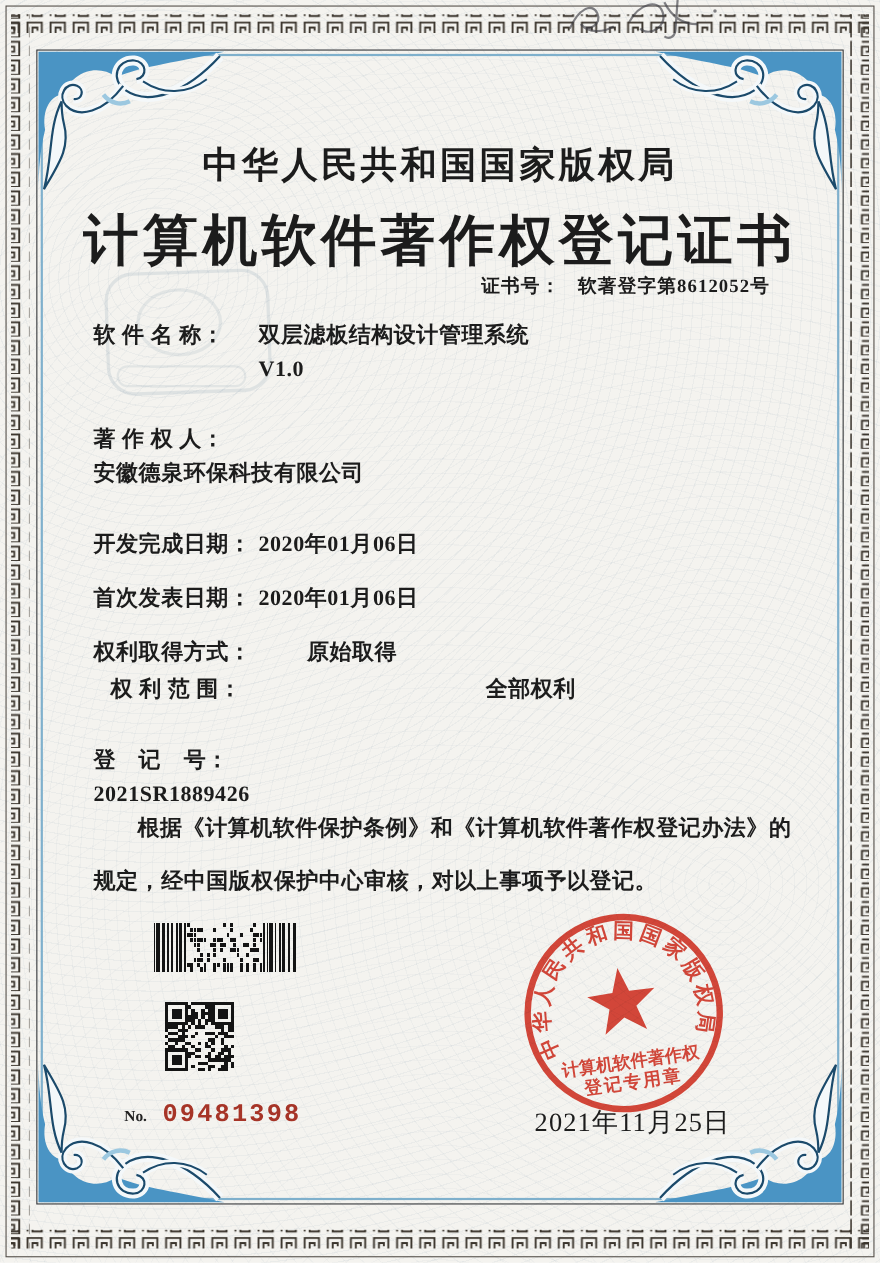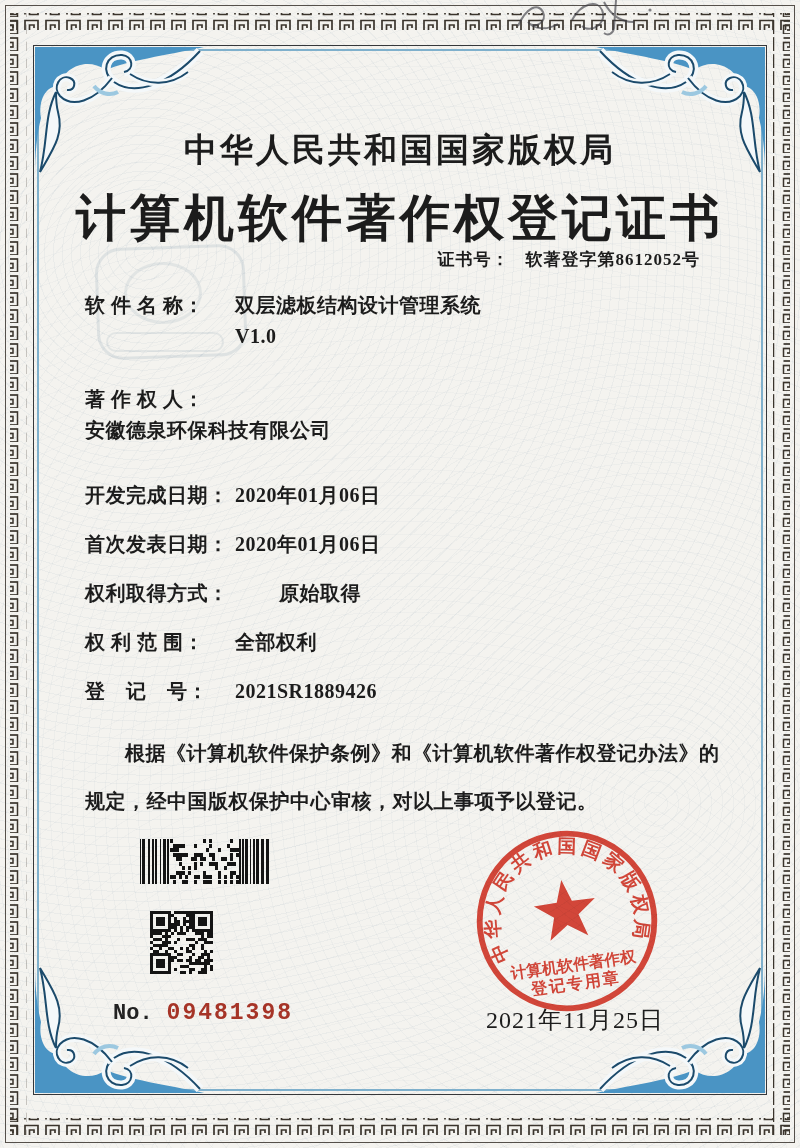--- a/index.html
+++ b/index.html
@@ -48,29 +48,29 @@
     font-size:33px;font-weight:700;letter-spacing:3px;}
   .subtitle{position:absolute;left:0;right:0;top:185px;text-align:center;
     font-size:50px;font-weight:700;letter-spacing:4px;}
   .certno{position:absolute;right:100px;top:248px;font-size:17px;font-weight:700;letter-spacing:1px;display:flex;gap:16px;}
 
   .row{position:absolute;left:85px;right:70px;display:flex;font-size:20px;font-weight:600;letter-spacing:.5px;line-height:31px;}
   .row .lbl{width:150px;flex:none;}
   .row .val{flex:1;}
   .row .val .v2{display:block;}
   .r0{top:290px;} .r1{top:384px;flex-direction:column;} .r2{top:480px;} .r3{top:529px;}
-  .r4{top:578px;gap:44px;} .r5{top:627px;} .r6{top:676px;}
+  .r4{top:578px;gap:44px;} .r5{top:612px;text-align:center;} .r6{top:676px;flex-direction:column;}
 
   .statement{position:absolute;left:85px;right:80px;top:729px;
     font-size:20px;font-weight:700;line-height:48px;text-indent:2em;letter-spacing:.5px;}
 
   svg.barcode{position:absolute;left:140px;top:839px;width:130px;height:45px;}
   svg.qr{position:absolute;left:150px;top:911px;width:63px;height:63px;}
   .serial{position:absolute;left:113px;top:1000px;display:flex;align-items:baseline;gap:14px;}
-  .serial .no{font-size:22px;font-weight:600;color:#222;font-family:Liberation Mono, monospace;}
+  .serial .no{font-size:14px;font-weight:600;color:#222;}
   .serial .num{font-family:"Liberation Mono","DejaVu Sans Mono",monospace;
     font-size:23px;font-weight:700;color:var(--serial-red);letter-spacing:2px;}
 
   svg.seal{position:absolute;left:468px;top:822px;width:198px;height:198px;mix-blend-mode:multiply;}
   .issue-date{position:absolute;left:486px;top:1004px;font-size:24px;font-weight:400;letter-spacing:1px;}
 </style>
 </head>
 <body>
 
 <div class="texture"></div>

